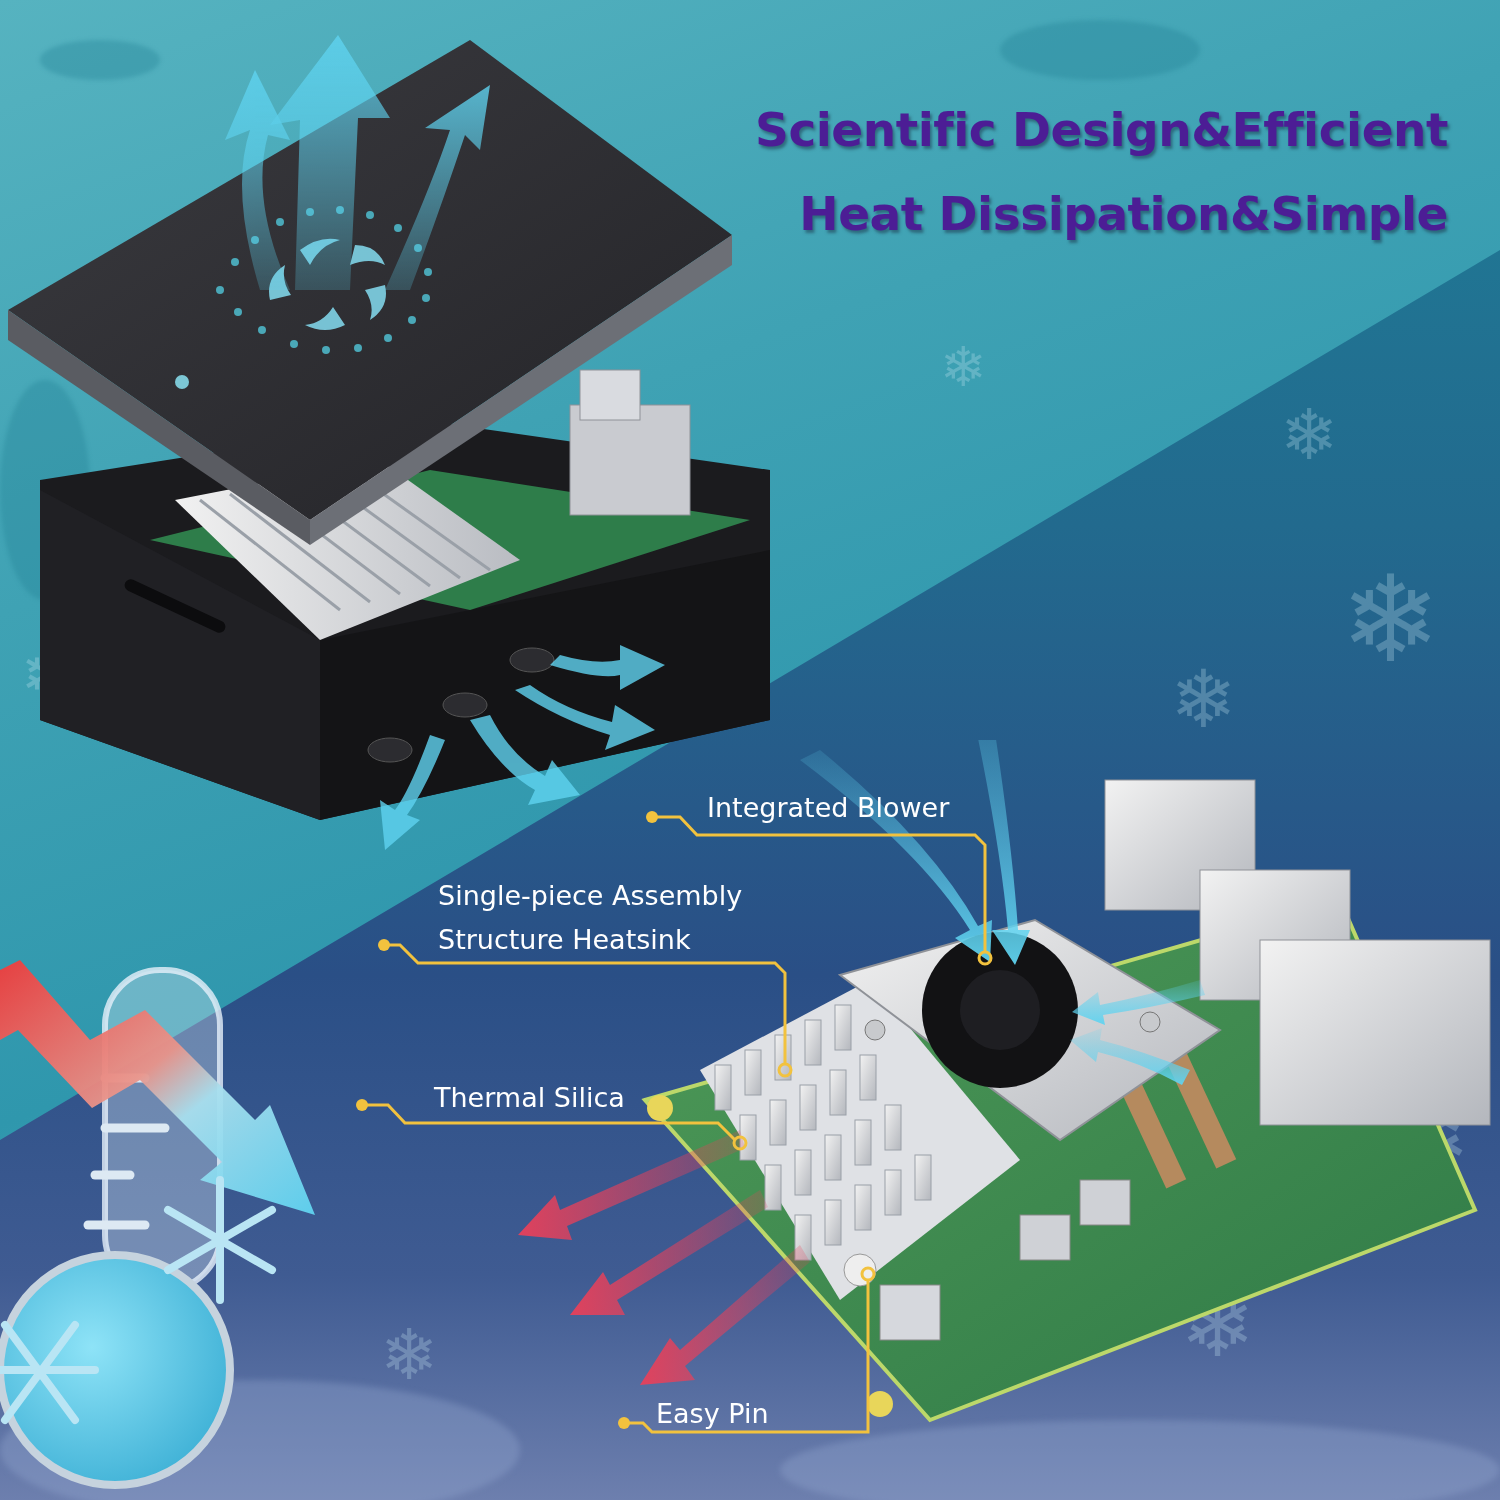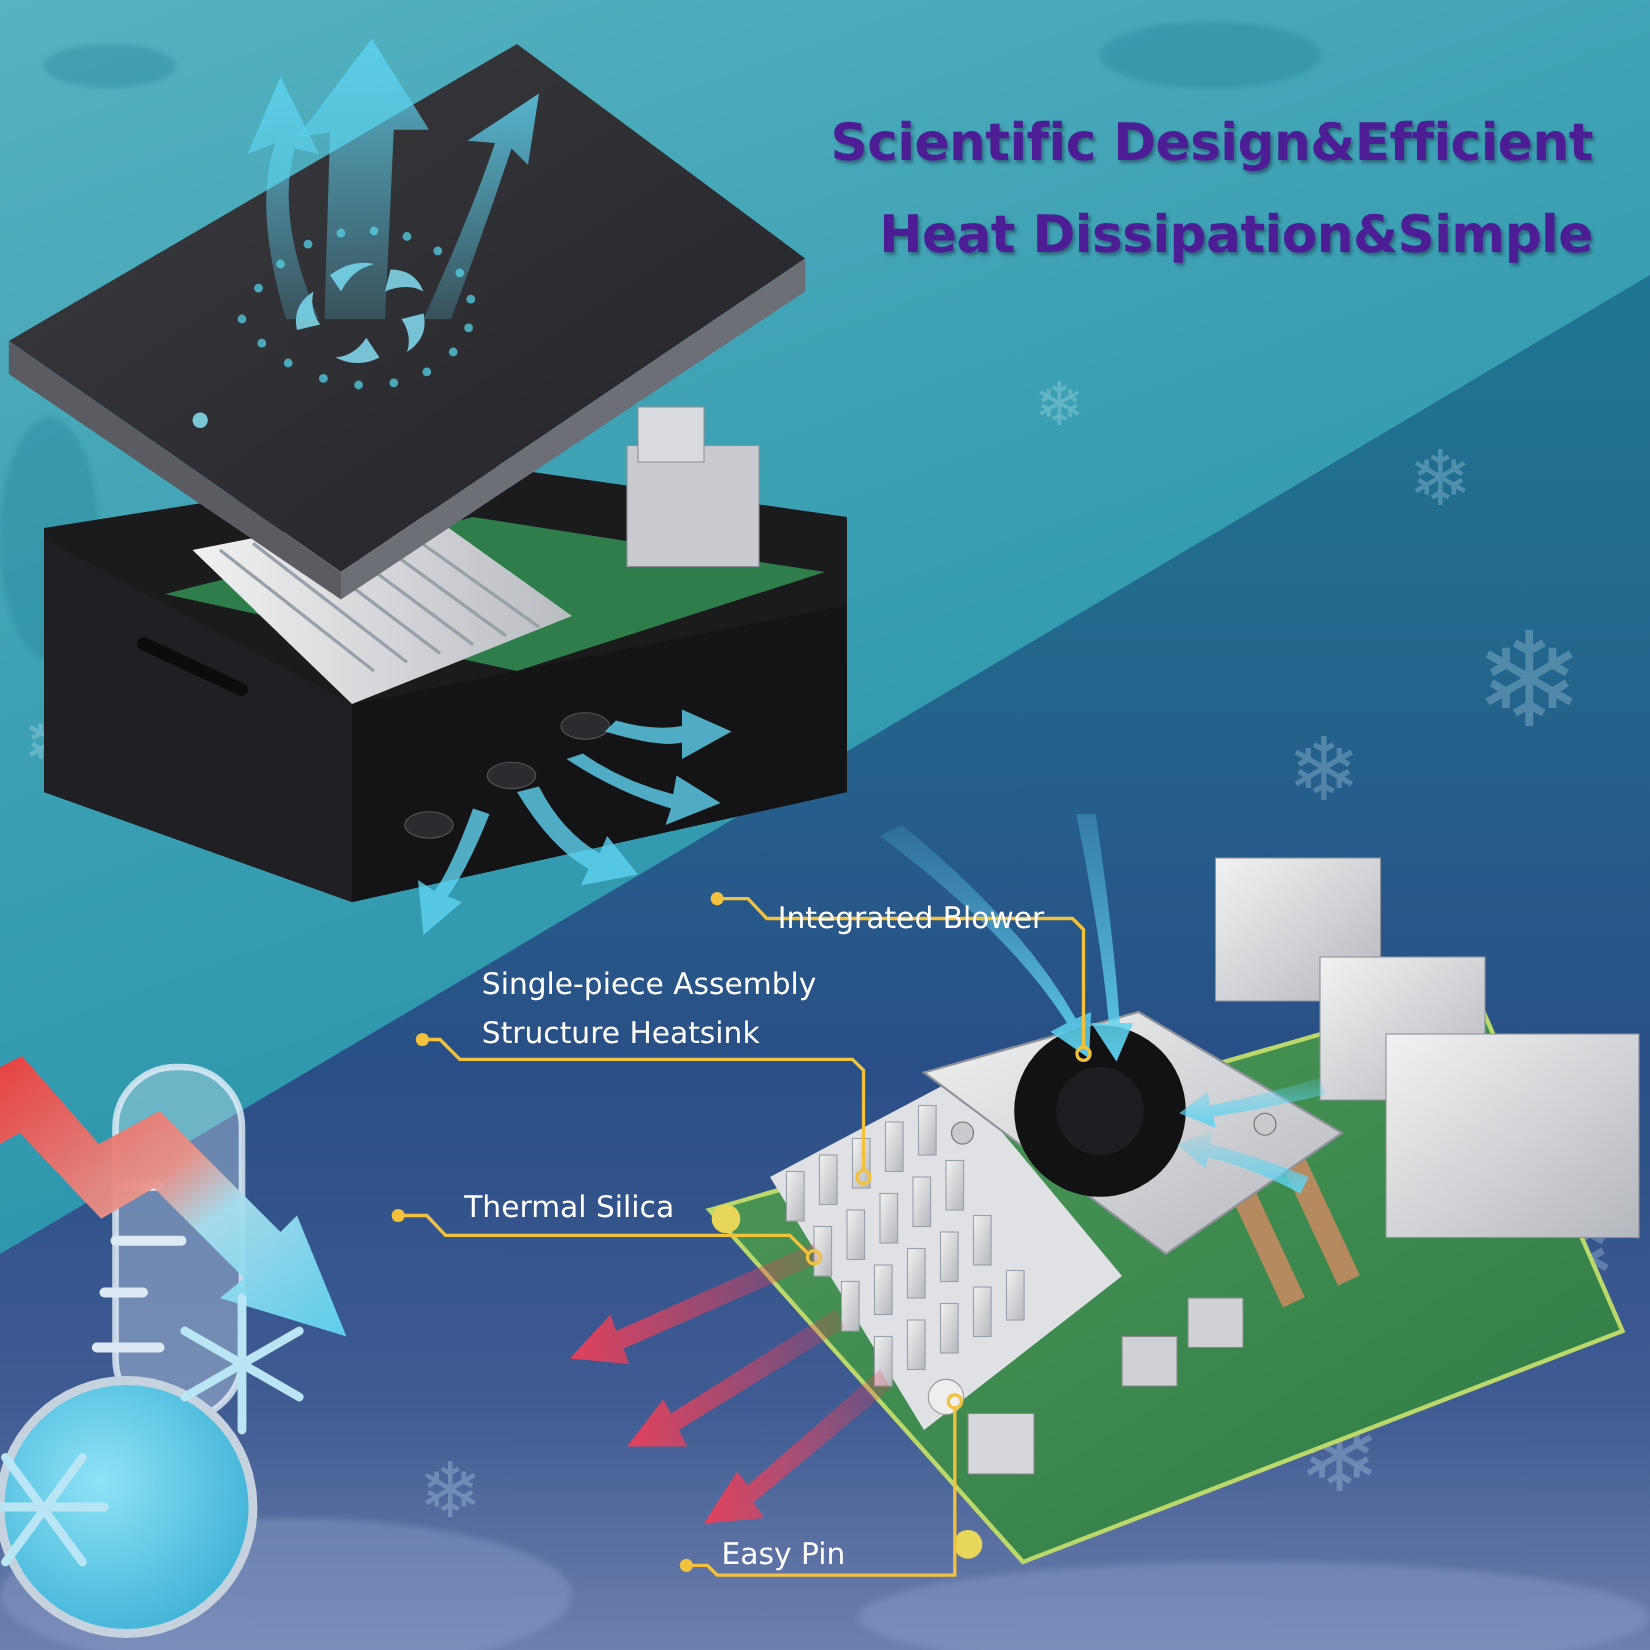--- a/index.html
+++ b/index.html
@@ -280,18 +280,18 @@
       <circle cx="624" cy="1423" r="6"></circle>
     </g>
     <g fill="none" stroke="#f2c23e" stroke-width="3">
       <circle cx="985" cy="958" r="6"></circle>
       <circle cx="785" cy="1070" r="6"></circle>
       <circle cx="740" cy="1143" r="6"></circle>
       <circle cx="868" cy="1274" r="6"></circle>
     </g>
   </svg>
 
-  <div class="callout" style="left:707px;top:786px;margin-top:28px;">Integrated Blower</div>
+  <div class="callout" style="left:707px;top:786px;">Integrated Blower</div>
   <div class="callout" style="left:438px;top:874px;">Single-piece Assembly</div>
   <div class="callout" style="left:438px;top:918px;">Structure Heatsink</div>
-  <div class="callout" style="left:422px;top:1076px;">Thermal Silica</div>
+  <div class="callout" style="left:434px;top:1076px;">Thermal Silica</div>
   <div class="callout" style="left:656px;top:1392px;">Easy Pin</div>
 </div>
 
 </body></html>

